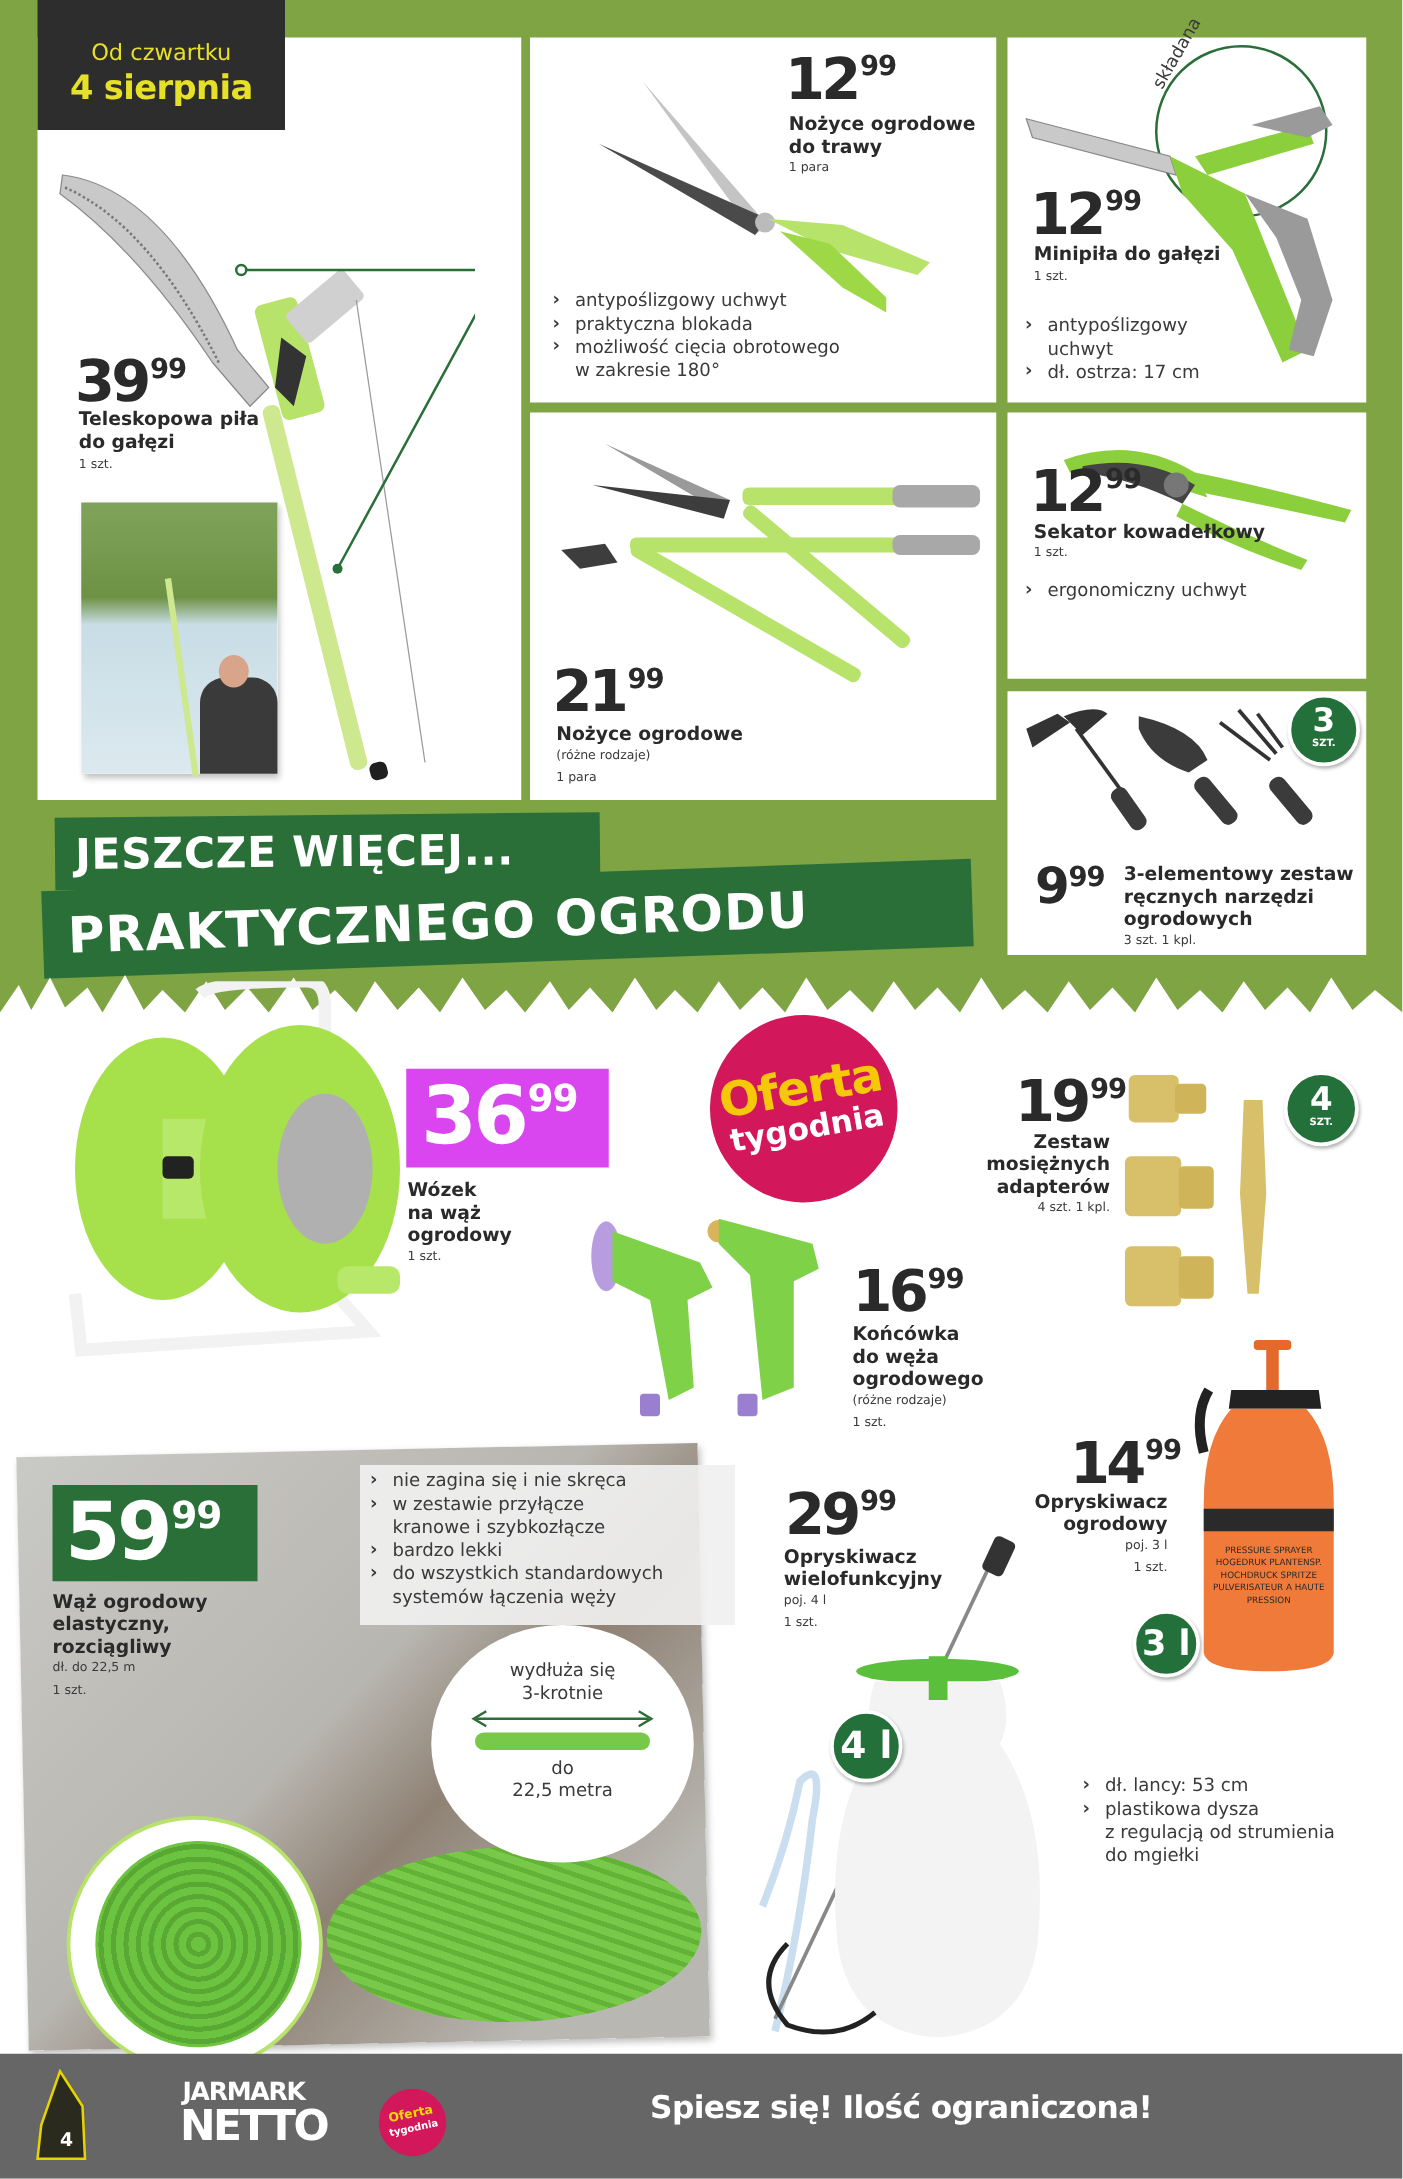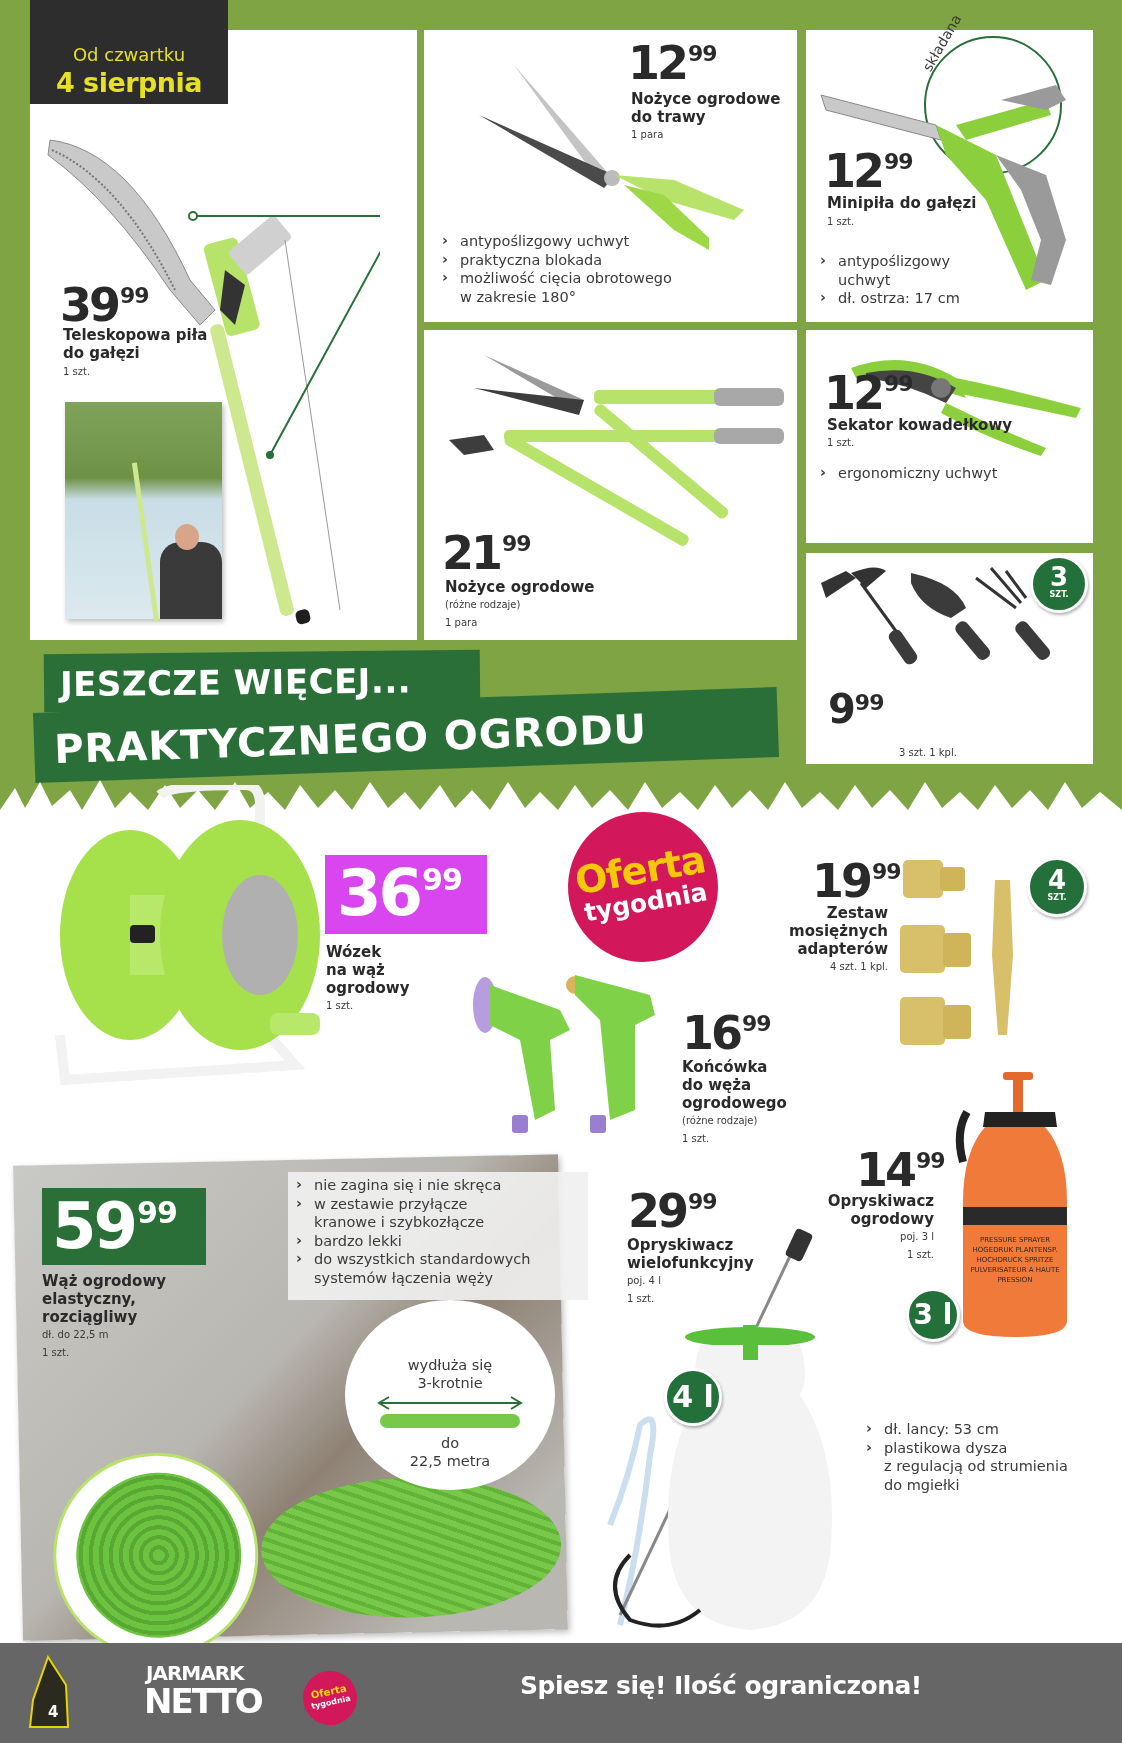--- a/index.html
+++ b/index.html
@@ -22,21 +22,21 @@
 
   .pname { position: absolute; font-weight: bold; font-size: 15px; line-height: 18px; color: #2a2a2a; }
   .pqty { position: absolute; font-size: 10px; line-height: 18px; color: #3a3a3a; }
   .bullets { position: absolute; list-style: none; font-size: 14.5px; line-height: 18.5px; color: #3a3a3a; }
   .bullets li { position: relative; padding-left: 20px; }
   .bullets li::before { content: "›"; position: absolute; left: 2px; top: -1px; font-weight: bold; }
 
   .badge-circle { position: absolute; border-radius: 50%; background: #24703a; color: #fff; text-align: center; font-weight: bold; border: 3px solid #fff; box-shadow: 1px 2px 3px rgba(0,0,0,.3); }
 
   #date-box { left: 30px; top: 0; width: 198px; height: 104px; background: #2d2d2d; text-align: center; }
-  #date-line1 { display: block; color: #e6e028; font-size: 18px; margin-top: 44px; }
+  #date-line1 { display: block; color: #e6e028; font-size: 18px; margin-top: 32px; }
   #date-line2 { display: block; color: #e6e028; font-size: 27px; font-weight: bold; margin-top: 2px; letter-spacing: -0.5px; }
 
   .banner { position: absolute; background: #2a6e38; color: #fff; font-weight: bold; white-space: nowrap; }
 
   #footer { left: 0; top: 1643px; width: 1122px; height: 100px; background: #666666; }
   #footer-slogan { position: absolute; left: 520px; top: 28px; color: #fff; font-size: 25px; font-weight: bold; letter-spacing: -0.5px; }
   #footer-brand1, #footer-brand2 { position: absolute; color: #fff; font-weight: bold; }
   #footer-brand1 { left: 146px; top: 18px; font-size: 20px; letter-spacing: -1px; }
   #footer-brand2 { left: 144px; top: 38px; font-size: 34px; letter-spacing: -2px; }
   #footer-offer { position: absolute; left: 303px; top: 28px; width: 54px; height: 54px; border-radius: 50%; background: #d2185a; color: #f5d90a; text-align: center; font-size: 10px; font-weight: bold; line-height: 11px; padding-top: 15px; transform: rotate(-12deg); }
@@ -175,20 +175,25 @@
     <path d="M95 10 Q 140 20 150 45 L 135 55 Q 105 45 95 20 Z" fill="#3b3b3b"></path>
     <rect x="150" y="55" width="14" height="45" rx="6" fill="#3b3b3b" transform="rotate(-40 157 78)"></rect>
     <path d="M160 15 L 200 45 M 175 5 L 205 40 M 190 8 L 210 35" stroke="#333" stroke-width="3" fill="none"></path>
     <rect x="210" y="55" width="14" height="45" rx="6" fill="#3b3b3b" transform="rotate(-40 217 78)"></rect>
   </svg>
   <div class="badge-circle" style="left:224px;top:2px;width:58px;height:58px;">
     <span style="display:block;font-size:26px;line-height:26px;margin-top:6px;">3</span>
     <span style="display:block;font-size:8px;">SZT.</span>
   </div>
   <div class="price" style="left:22px;top:136px;"><span class="int" style="font-size:40px">9</span><span class="dec">99</span></div>
+  <div class="pname" style="left:93px;top:137px;">
+    <span style="display:block">3-elementowy zestaw</span>
+    <span style="display:block">ręcznych narzędzi</span>
+    <span style="display:block">ogrodowych</span>
+  </div>
   <div class="pqty" style="left:93px;top:191px;">3 szt. 1 kpl.</div>
 </div>
 
 <div class="banner" style="left:44px;top:652px;width:436px;height:58px;font-size:34px;padding:10px 0 0 16px;letter-spacing:0.5px;transform:rotate(-0.6deg);">JESZCZE WIĘCEJ...</div>
 <div class="banner" style="left:34px;top:700px;width:744px;height:70px;font-size:40px;padding:14px 0 0 20px;letter-spacing:1px;transform:rotate(-2deg);">PRAKTYCZNEGO OGRODU</div>
 
 <svg id="grass" class="abs" width="1122" height="70" viewBox="0 0 1122 70" preserveAspectRatio="none">
   <path d="M0 40 L 15 18 L 25 38 L 40 12 L 52 36 L 70 20 L 82 40 L 100 10 L 115 38 L 130 22 L 148 40 L 165 15 L 180 38 L 198 20 L 215 40 L 235 12 L 250 38 L 268 22 L 285 40 L 300 15 L 318 38 L 335 20 L 352 40 L 370 12 L 388 38 L 405 22 L 420 40 L 440 15 L 455 38 L 472 20 L 490 40 L 508 12 L 525 38 L 540 22 L 558 40 L 575 15 L 592 38 L 610 20 L 628 40 L 645 12 L 662 38 L 680 22 L 698 40 L 715 15 L 732 38 L 750 20 L 768 40 L 785 12 L 802 38 L 820 22 L 838 40 L 855 15 L 872 38 L 890 20 L 908 40 L 925 12 L 942 38 L 960 22 L 978 40 L 995 15 L 1012 38 L 1030 20 L 1048 40 L 1065 12 L 1082 38 L 1100 22 L 1122 40 L 1122 70 L 0 70 Z" fill="#ffffff"></path>
 </svg>
 
@@ -273,21 +278,21 @@
   <div class="price big white" style="left:10px;top:6px;"><span class="int">59</span><span class="dec">99</span></div>
 </div>
 <div class="pname" style="left:42px;top:1272px;">
   <span style="display:block">Wąż ogrodowy</span>
   <span style="display:block">elastyczny,</span>
   <span style="display:block">rozciągliwy</span>
 </div>
 <div class="pqty" style="left:42px;top:1326px;">dł. do 22,5 m</div>
 <div class="pqty" style="left:42px;top:1344px;">1 szt.</div>
 <div class="abs" style="left:345px;top:1300px;width:210px;height:190px;border-radius:50%;background:#fff;text-align:center;font-size:14.5px;line-height:18px;color:#3a3a3a;">
-  <span style="display:block;margin-top:56px;">wydłuża się</span>
+  <span style="display:block;margin-top:28px;">wydłuża się</span>
   <span style="display:block">3-krotnie</span>
   <svg width="150" height="14" style="display:block;margin:4px auto 0;">
       <line x1="6" y1="7" x2="144" y2="7" stroke="#2a6e38" stroke-width="2"></line>
       <polyline points="14,1 4,7 14,13" fill="none" stroke="#2a6e38" stroke-width="2"></polyline>
       <polyline points="136,1 146,7 136,13" fill="none" stroke="#2a6e38" stroke-width="2"></polyline>
     </svg>
   <div style="width:140px;height:14px;margin:4px auto 0;border-radius:7px;background:#78c94a;"></div>
   <span style="display:block;margin-top:6px;">do</span>
   <span style="display:block">22,5 metra</span>
 </div>

